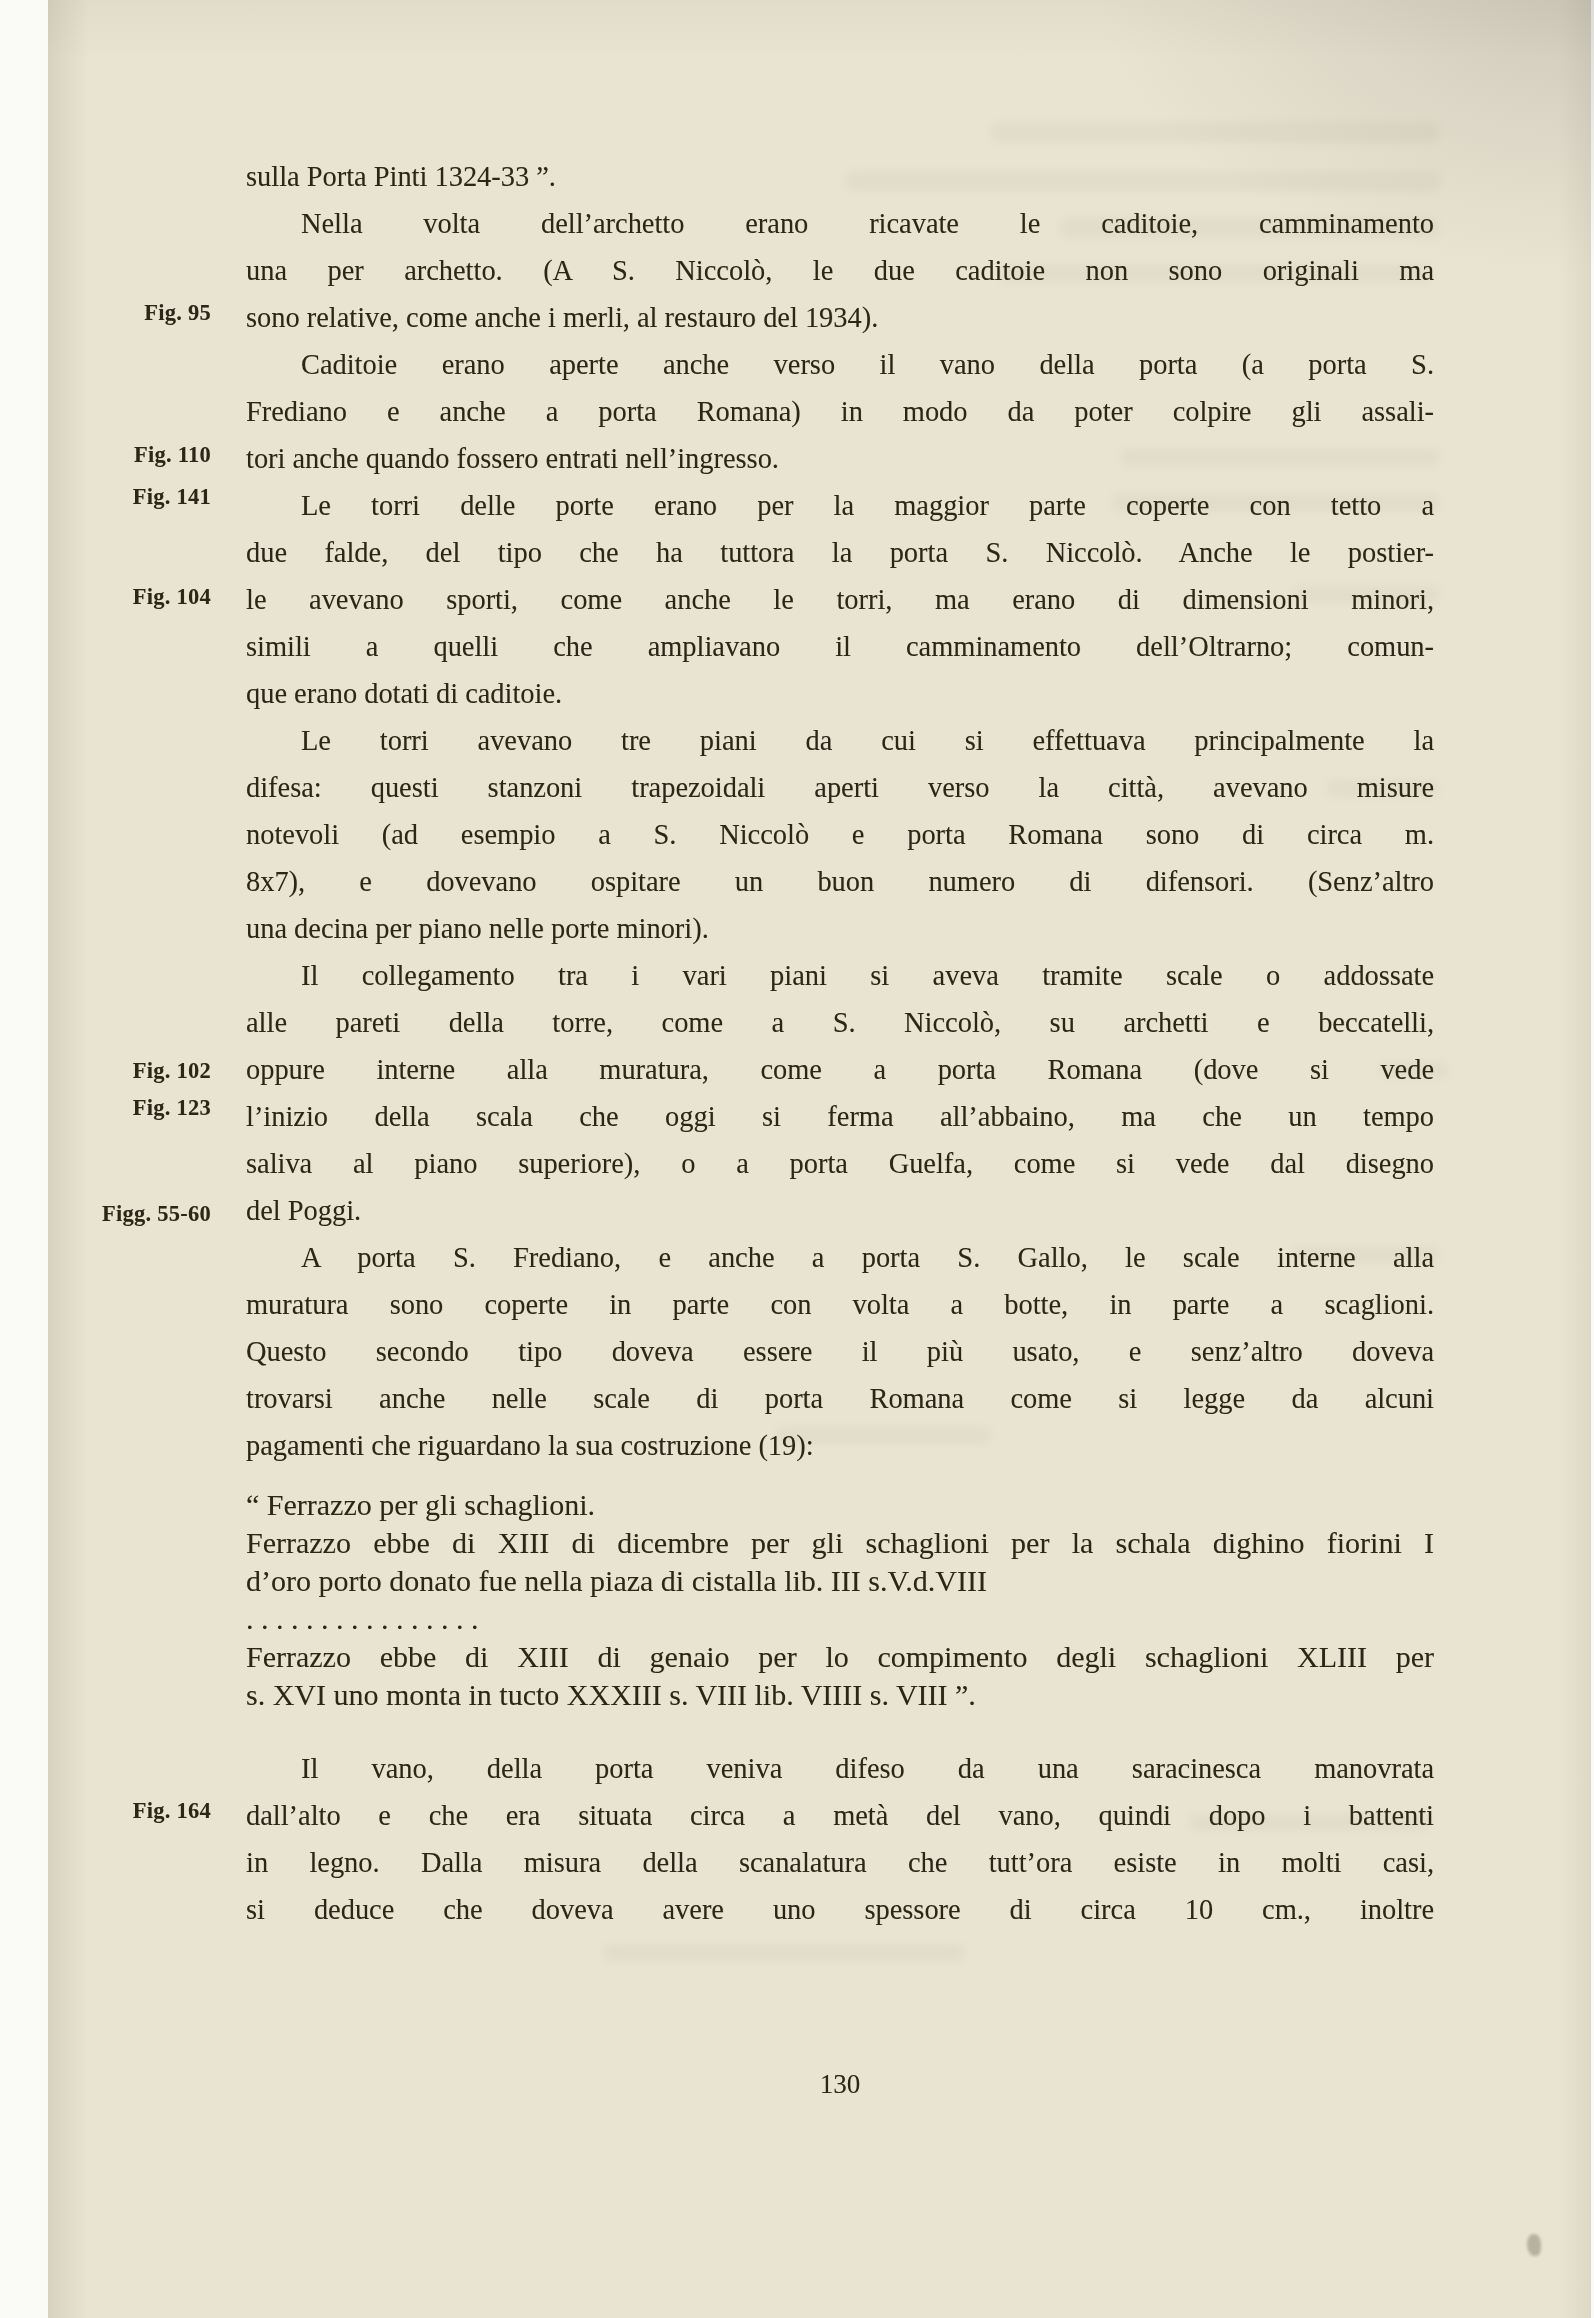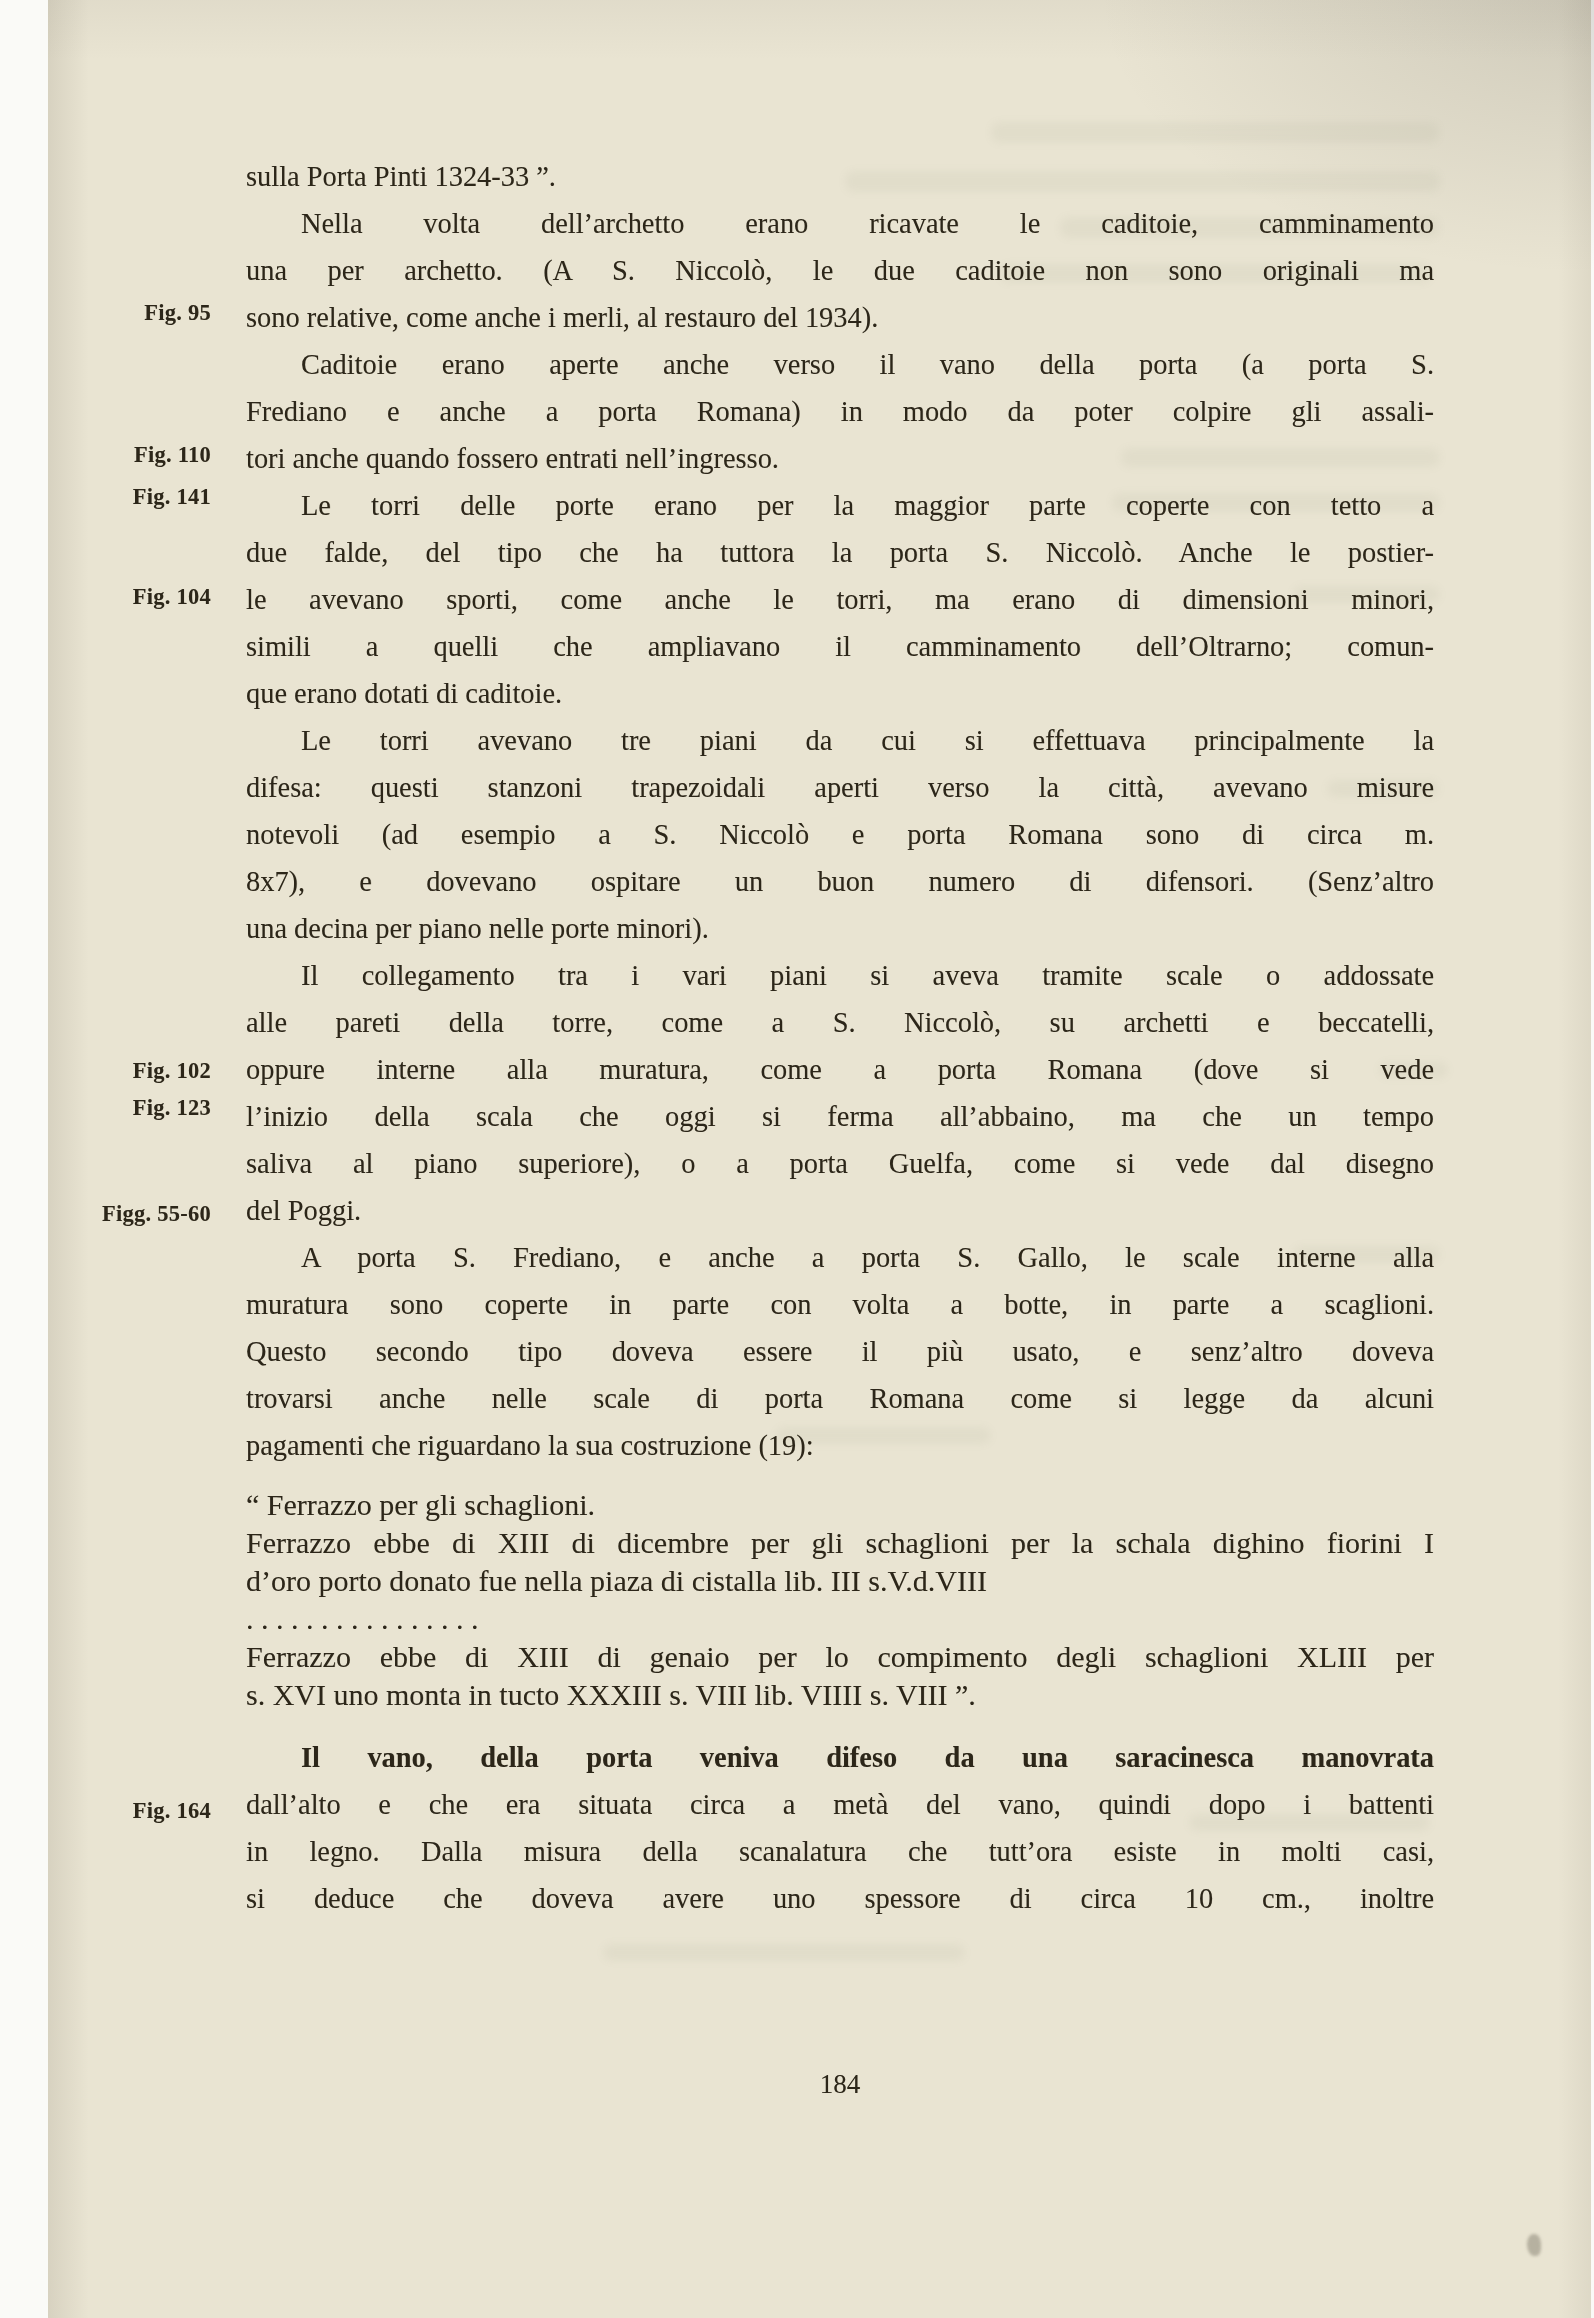--- a/index.html
+++ b/index.html
@@ -40,21 +40,21 @@
   }
   .ln   { text-align: justify; text-align-last: justify; }
   .last { text-align-last: left; }
   .ind  { text-indent: 55px; }
   .em   { }
 
   .qt   { margin-top: 17px; font-size: 30px; line-height: 38px; }
   .qln  { text-align: left; }
   .qj   { text-align: justify; text-align-last: justify; }
 
-  .p8start { margin-top: 20px; font-weight: bold; }
+  .p8start { margin-top: 31px; }
 
   
   .margins { position: absolute; left: 67px; top: 0; width: 144px; height: 100%; }
   .fig {
     position: absolute; right: 0;
     font-size: 22.4px; font-weight: bold; letter-spacing: 0.3px;
     color: #2c2619; white-space: nowrap;
     text-shadow: 0.3px 0.3px 0.5px rgba(44,38,25,0.22);
   }
 
@@ -148,16 +148,16 @@
       <div class="qln">s. XVI uno monta in tucto XXXIII s. VIII lib. VIIII s. VIII ”.</div>
     </div>
 
     <div class="ln ind p8start">Il vano, della porta veniva difeso da una saracinesca manovrata</div>
     <div class="ln">dall’alto e che era situata circa a metà del vano, quindi dopo i battenti</div>
     <div class="ln">in legno. Dalla misura della scanalatura che tutt’ora esiste in molti casi,</div>
     <div class="ln">si deduce che doveva avere uno spessore di circa 10 cm., inoltre</div>
 
   </div>
 
-  <div class="pagenum">184</div>
+  <div class="pagenum">130</div>
 
 </div>
 
 
 </body></html>

